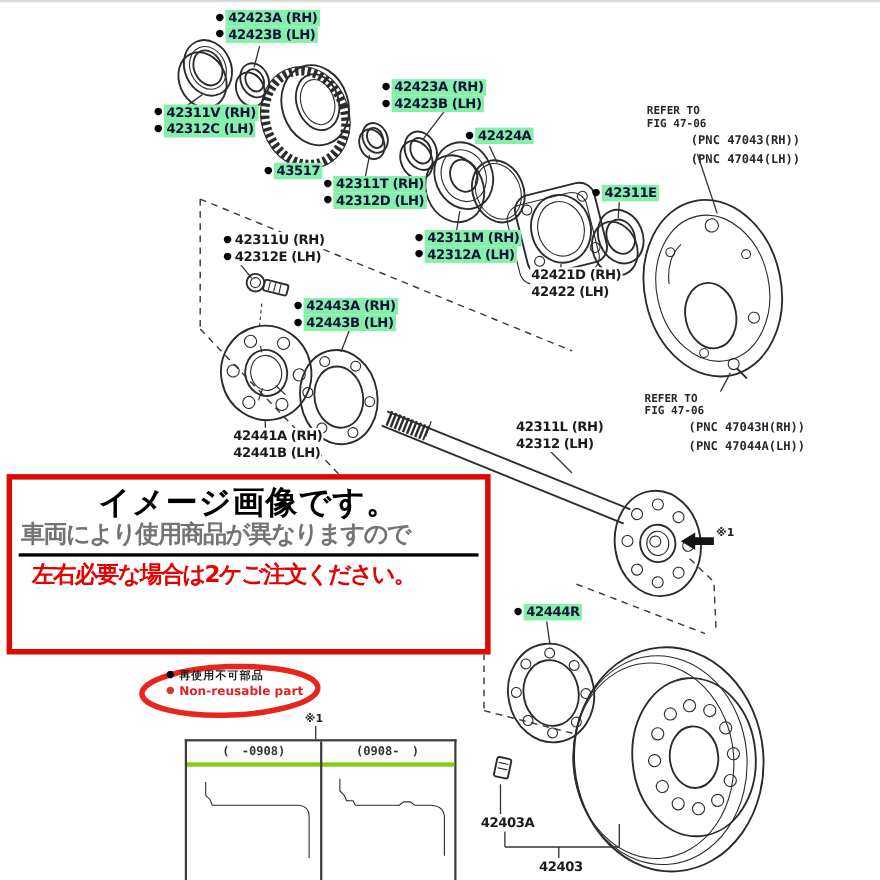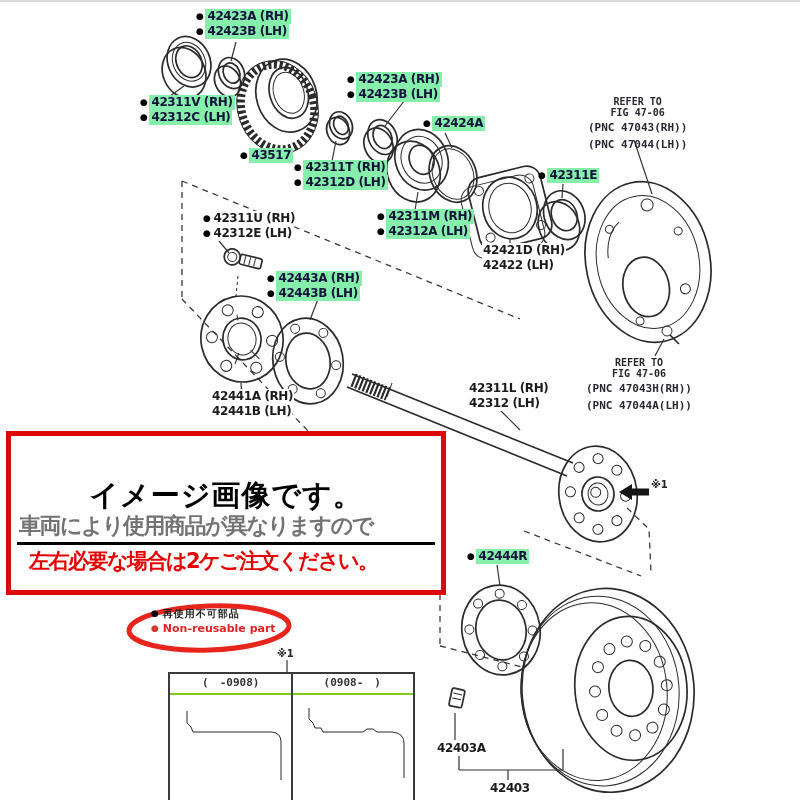--- a/index.html
+++ b/index.html
@@ -17,46 +17,46 @@
 
   .lbl{position:absolute;white-space:nowrap;color:#12123a;font-weight:bold;
        font-size:12px;line-height:15px;letter-spacing:-0.4px;}
   .lbl .row{display:flex;align-items:center;}
   .bu{font-size:9px;margin-right:2px;color:#000;line-height:15px;}
   .hl .tx{background:#86efac;padding:0 2px;}
   .plain{color:#1b1b1b;}
   .plain .tx{background:#fff;padding:0 1px;}
 
   .refer{position:absolute;white-space:nowrap;color:#27272f;
-         font-family:"DejaVu Sans Mono",monospace;font-weight:bold;text-align:center;}
+         font-family:"DejaVu Sans Mono",monospace;font-weight:bold;}
   .refer .sm{font-size:10px;line-height:11px;}
-  .refer .pnc{font-size:11px;line-height:14px;margin-top:3px;}
+  .refer .pnc{font-size:11px;line-height:14px;margin-top:3px;margin-left:40px;}
 
   .marker{position:absolute;font-size:10px;font-weight:bold;color:#222;white-space:nowrap;}
 
   .legend{position:absolute;left:151px;top:606px;font-weight:bold;white-space:nowrap;}
   .legend .row{display:flex;align-items:center;}
   .legend .bu{font-size:9px;margin-right:4px;}
   .legend .jp{font-size:10px;color:#1c1c1c;letter-spacing:1px;}
   .legend .en{font-size:11px;color:#e02424;}
   .legend .row.en-row .bu{color:#cf3b2e;}
 
   .notice{position:absolute;left:6px;top:431px;width:422px;height:150px;
           border:5px solid #dd0808;background:#fff;padding:2px 4px;}
   .notice .title{font-size:29px;font-weight:bold;color:#000;text-align:center;
-                 letter-spacing:1px;line-height:36px;margin-top:39px;}
+                 letter-spacing:1px;line-height:36px;}
   .notice .warn{color:#737373;font-size:22px;font-weight:bold;line-height:26px;
                 letter-spacing:-1.5px;padding-left:4px;}
   .notice .rule{border-bottom:3px solid #000;margin:3px 2px 4px 2px;}
   .notice .kit{color:#e60000;font-size:21px;font-weight:bold;line-height:25px;
                letter-spacing:-1.5px;padding-left:14px;}
 
   .dtable{position:absolute;left:168px;top:672px;width:243px;height:128px;
           border:2px solid #3a3a3a;border-bottom:none;background:#fff;}
-  .dtable .hdr{display:flex;height:19px;border-bottom:2px solid #84cc16;
+  .dtable .hdr{display:flex;height:19px;border-bottom:4px solid #84cc16;
                font-family:"DejaVu Sans Mono",monospace;font-weight:bold;
                font-size:11px;color:#333;}
   .dtable .hdr div{flex:1;text-align:center;line-height:18px;}
   .dtable .vline{position:absolute;left:121px;top:0;bottom:0;width:2px;background:#3a3a3a;}
   .dtable svg{position:absolute;left:0;top:21px;}
 </style>
 </head>
 <body>
 
 <div class="stage">

